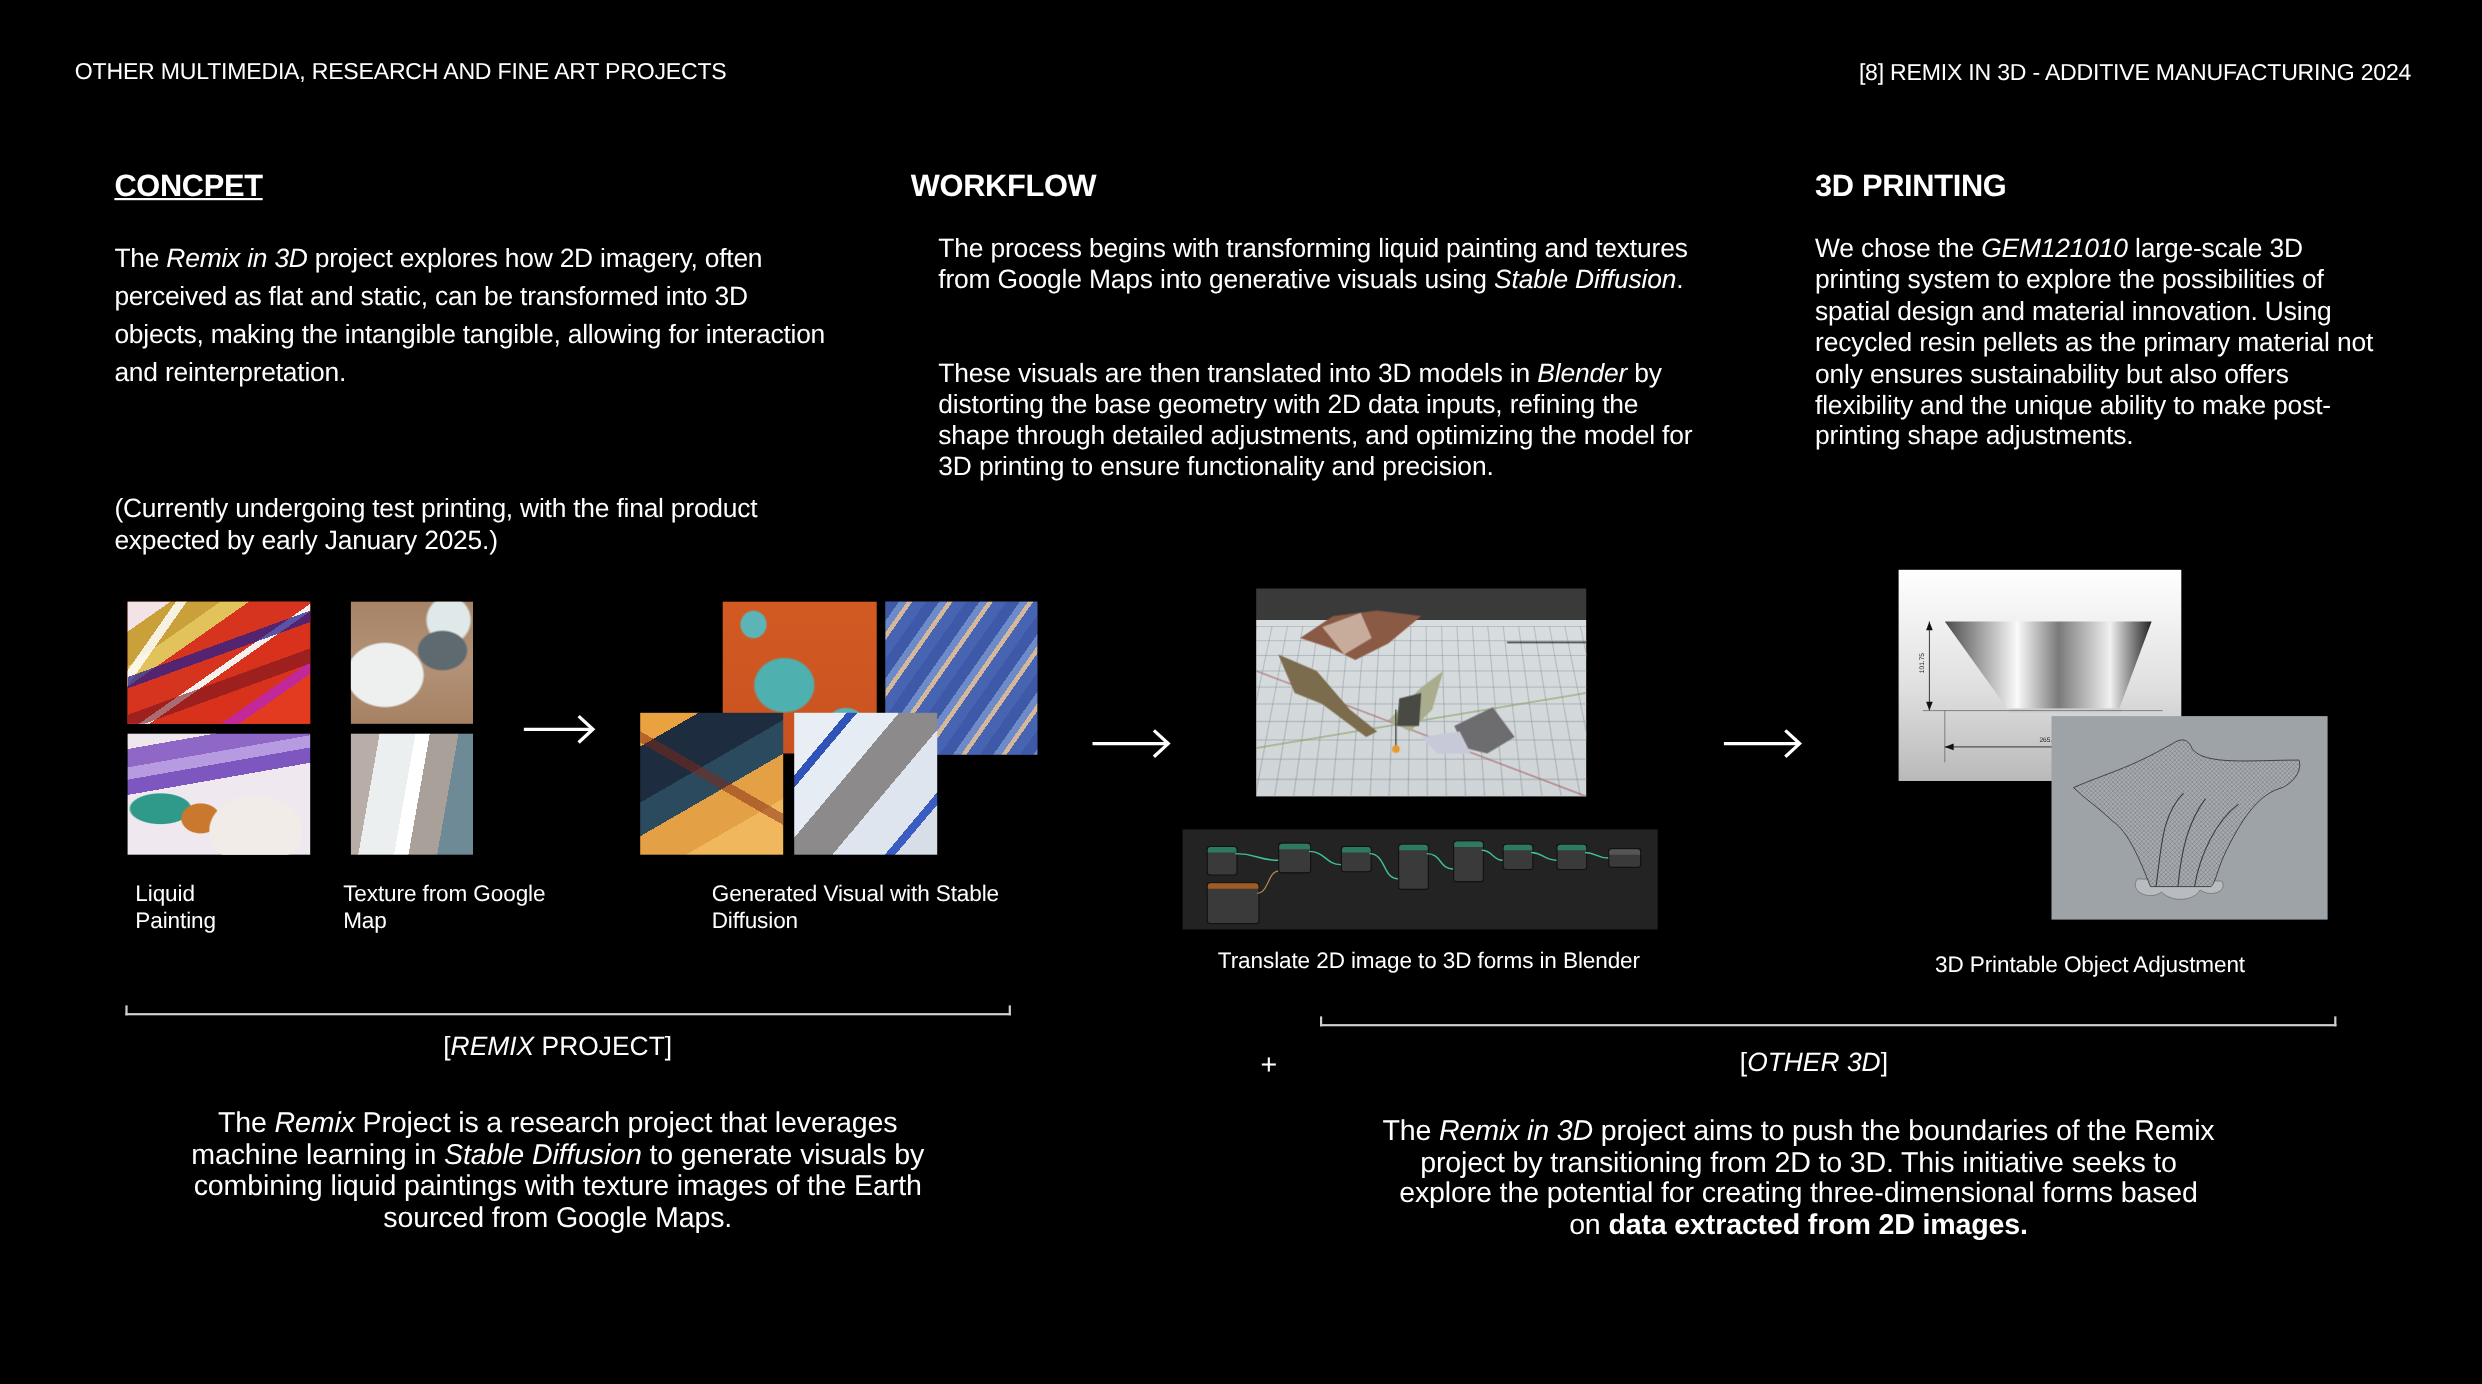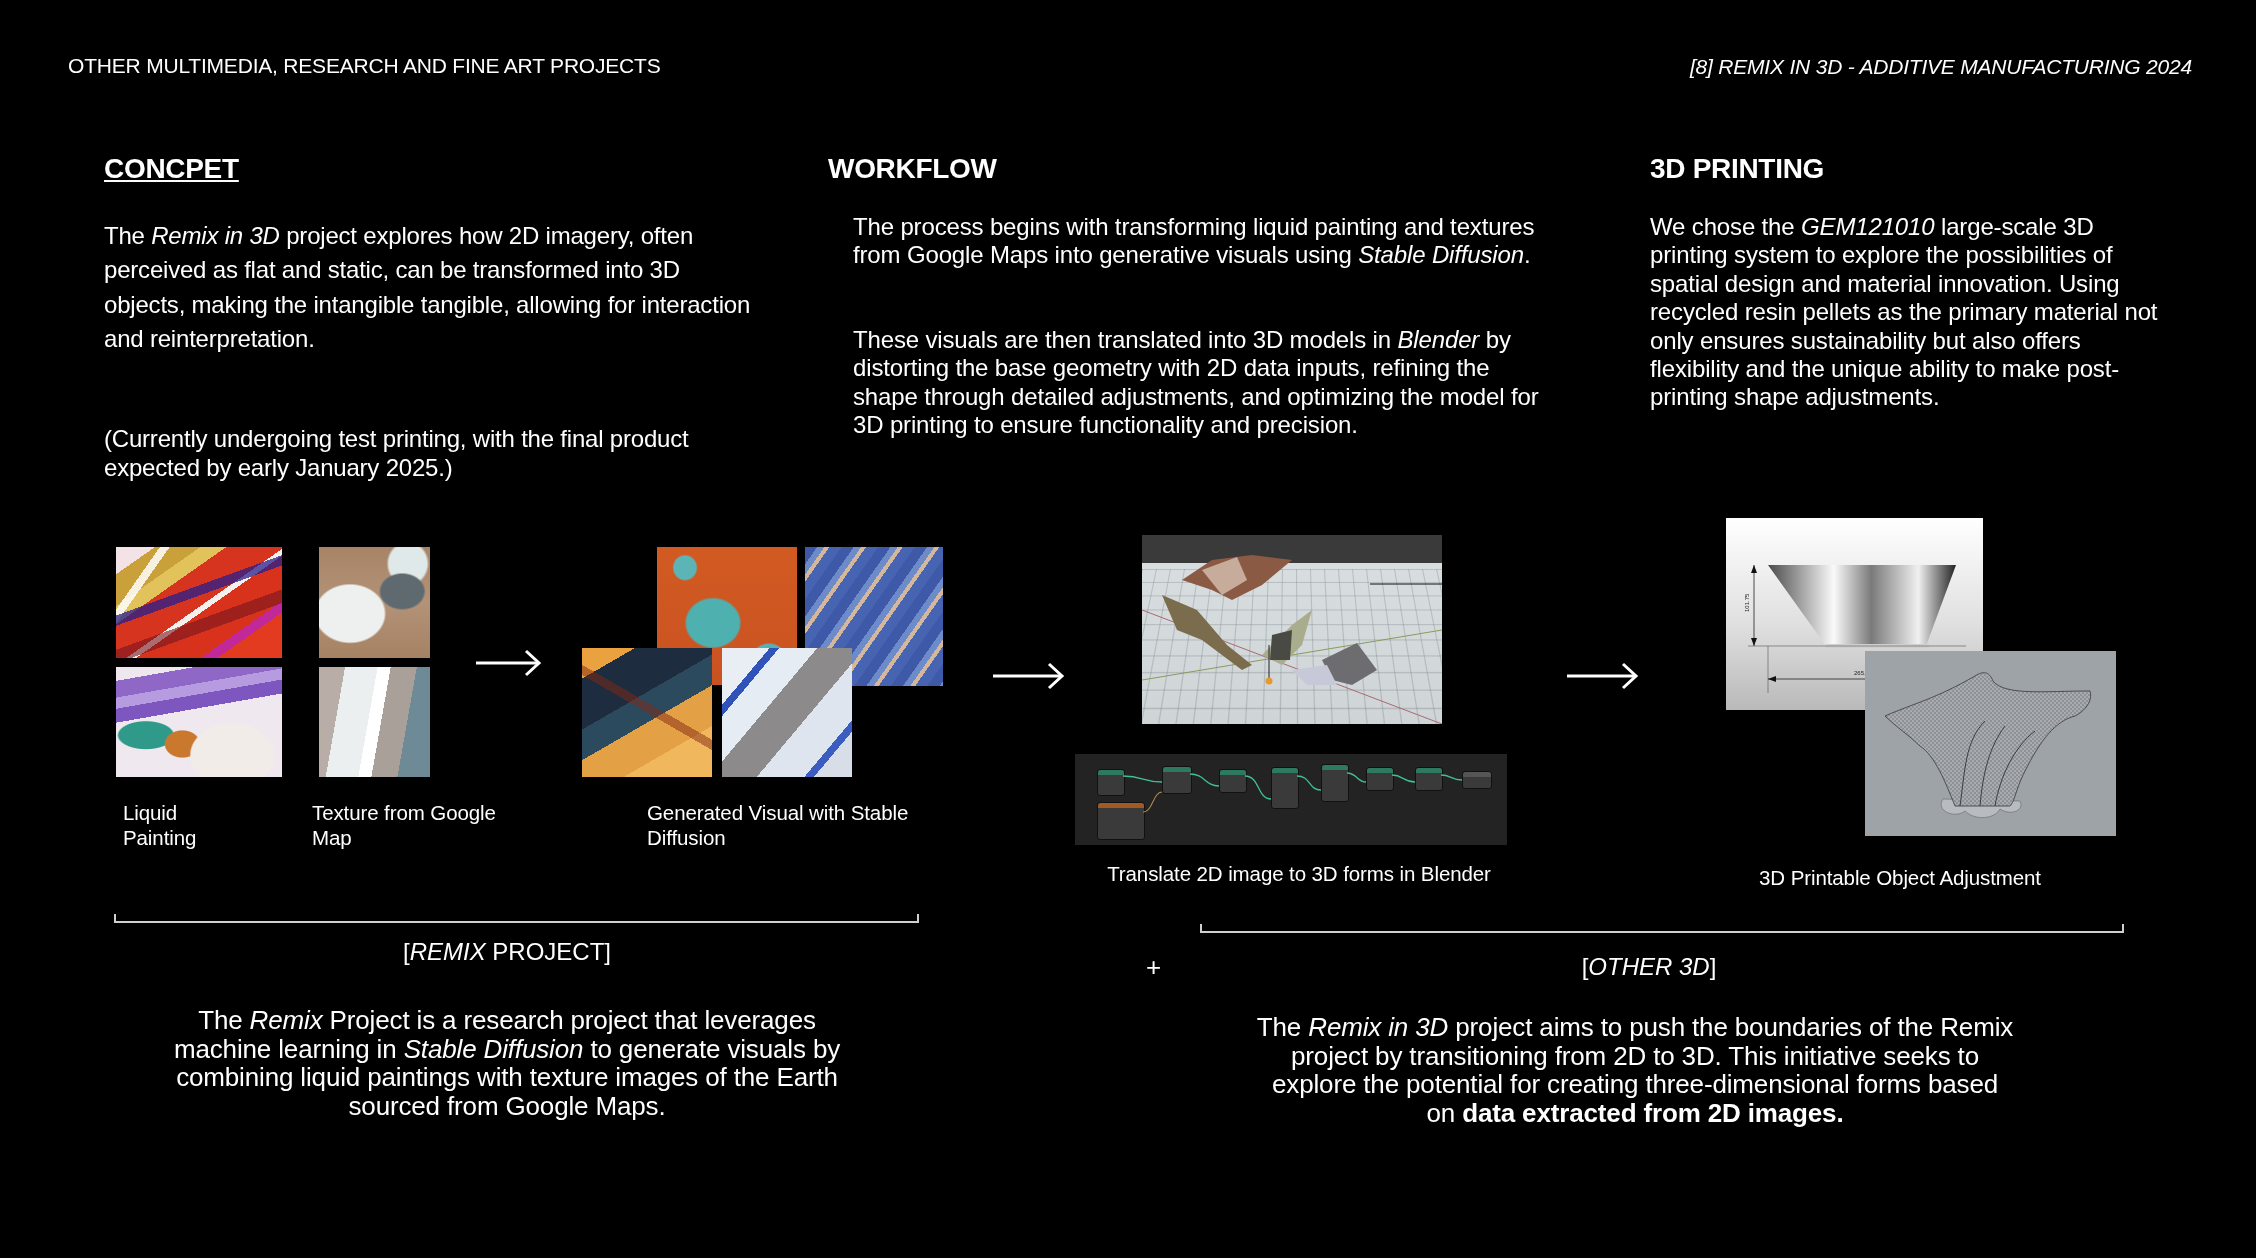--- a/index.html
+++ b/index.html
@@ -1,20 +1,20 @@
 <!DOCTYPE html>
 <html><head>
 <meta charset="utf-8">
 <style>
   html, body { margin:0; padding:0; background:#000; }
   body { width:2256px; height:1258px; position:relative; overflow:hidden; color:#fff;
          font-family:"Liberation Sans", "DejaVu Sans", sans-serif; }
   .abs { position:absolute; }
   .hdr { font-size:21px; letter-spacing:-0.2px; line-height:26px; white-space:nowrap; }
-  .hdr-right { font-style:italic; }
+  .hdr-right { }
   .h2 { font-size:28px; font-weight:bold; line-height:34px; letter-spacing:-0.3px; white-space:nowrap; }
   .lead { font-size:24px; line-height:34.3px; letter-spacing:-0.2px; }
   .note { font-size:24px; line-height:28.6px; letter-spacing:-0.2px; }
   .body { font-size:24px; line-height:28.4px; letter-spacing:-0.15px; }
   .cap { font-size:20.5px; line-height:25px; letter-spacing:-0.1px; }
   .center { text-align:center; }
   .label { font-size:24px; line-height:30px; text-align:center; white-space:nowrap; }
   .para { font-size:26px; line-height:28.5px; text-align:center; letter-spacing:-0.15px; }
   i, em { font-style:italic; }
   b { font-weight:bold; }
@@ -76,21 +76,21 @@
   .rhino-img { background:#9ea3a8; }
 </style>
 </head>
 <body>
 
 <div class="abs hdr" style="left:68px; top:53px;">OTHER MULTIMEDIA, RESEARCH AND FINE ART PROJECTS</div>
 <div class="abs hdr hdr-right" style="right:64px; top:54px;">[8] REMIX IN 3D - ADDITIVE MANUFACTURING 2024</div>
 
 <div class="abs h2" style="left:104px; top:152px;text-decoration:underline;">CONCPET</div>
 <div class="abs lead" style="left:104px; top:219px; width:650px;"><span>The </span><i>Remix in 3D</i><span> project explores how 2D imagery, often perceived as flat and static, can be transformed into 3D objects, making the intangible tangible, allowing for interaction and reinterpretation.</span></div>
-<div class="abs note" style="left:104px; top:425px; width:680px;">(Currently undergoing test printing, with the final product expected by early January 2025.)</div>
+<div class="abs note" style="left:104px; top:449px; width:680px;">(Currently undergoing test printing, with the final product expected by early January 2025.)</div>
 
 <div class="abs h2" style="left:804px; top:152px;margin-left:24px;">WORKFLOW</div>
 <div class="abs body" style="left:853px; top:213px; width:690px;"><span>The process begins with transforming liquid painting and textures from Google Maps into generative visuals using </span><i>Stable Diffusion</i><span>.</span></div>
 <div class="abs body" style="left:853px; top:326px; width:690px;"><span>These visuals are then translated into 3D models in </span><i>Blender</i><span> by distorting the base geometry with 2D data inputs, refining the shape through detailed adjustments, and optimizing the model for 3D printing to ensure functionality and precision.</span></div>
 
 <div class="abs h2" style="left:1650px; top:152px;">3D PRINTING</div>
 <div class="abs body" style="left:1650px; top:213px; width:520px;"><span>We chose the </span><i>GEM121010</i><span> large-scale 3D printing system to explore the possibilities of spatial design and material innovation. Using recycled resin pellets as the primary material not only ensures sustainability but also offers flexibility and the unique ability to make post-printing shape adjustments.</span></div>
 
 <div class="img liquid-red" style="left:116px; top:547px; width:166px; height:111px;"></div>
 <div class="img liquid-purple" style="left:116px; top:667px; width:166px; height:110px;"></div>

